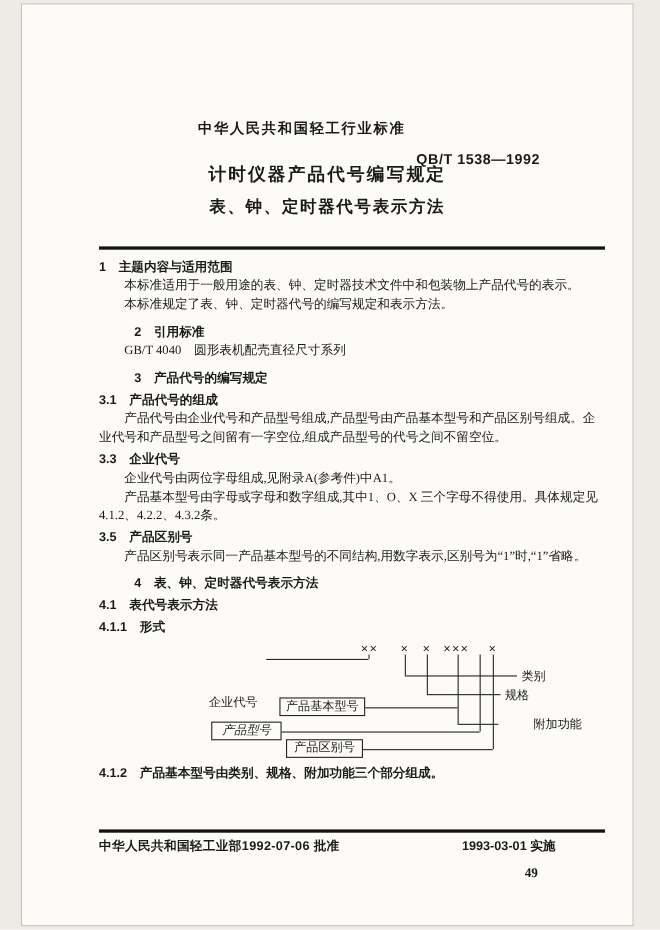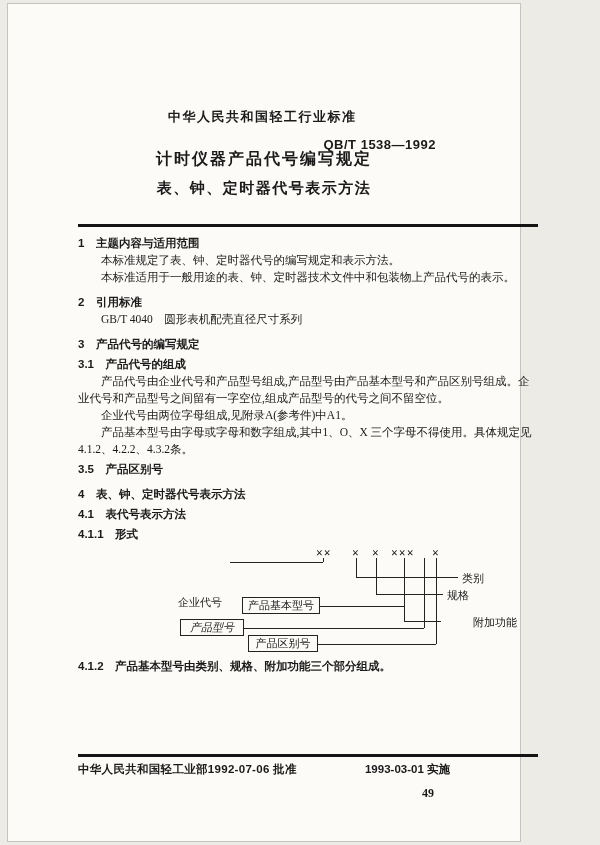--- a/index.html
+++ b/index.html
@@ -1,31 +1,31 @@
 <!DOCTYPE html>
 <html><head>
 <meta charset="utf-8">
 <style>
   *{box-sizing:border-box;}
   html,body{margin:0;padding:0;}
   body{width:600px;height:845px;background:#edebe6;position:relative;
        font-family:"Liberation Serif","DejaVu Serif",serif;color:#1a1a1a;}
-  .page{position:absolute;left:7px;top:3px;width:514px;height:839px;
+  .page{position:absolute;left:19px;top:3px;width:557px;height:839px;
         background:#fcfbf8;border:1px solid #c6c4bd;}
   .sans{font-family:"Liberation Sans","DejaVu Sans",sans-serif;}
   .std-category{position:absolute;left:160px;top:104px;font-weight:700;font-size:13px;letter-spacing:1.5px;}
   .std-number{position:absolute;right:84px;top:133px;font-weight:700;font-size:13px;letter-spacing:.5px;}
   .doc-title{position:absolute;left:0;width:100%;text-align:center;font-weight:700;}
   .t1{top:145px;font-size:16px;letter-spacing:2px;}
   .t2{top:175px;font-size:15px;letter-spacing:1.5px;}
   .head-rule{position:absolute;left:70px;top:220px;width:460px;height:3px;background:#141414;}
   .col{position:absolute;left:70px;top:228px;width:462px;font-size:11.5px;line-height:17px;}
   .h{font-family:"Liberation Sans","DejaVu Sans",sans-serif;font-weight:700;
      font-size:11.5px;line-height:17px;margin-top:3px;}
-  .gap{margin-top:8px;}
+  .gap{margin-top:8px;margin-left:32px;}
   .p{margin:0;text-indent:2em;}
   
   .diagram{position:relative;height:110px;margin-top:2px;}
   .mk{position:absolute;top:0;font-weight:700;font-size:12px;letter-spacing:1px;}
   .dlab{position:absolute;font-size:11px;white-space:nowrap;}
   .dbox{position:absolute;border:1px solid #232323;font-size:11px;line-height:15px;
         text-align:center;white-space:nowrap;background:#fcfbf8;}
   .hl{position:absolute;height:1px;background:#232323;}
   .vl{position:absolute;width:1px;background:#232323;}
   
@@ -40,37 +40,39 @@
 <div class="page">
 
   <div class="std-category sans">中华人民共和国轻工行业标准</div>
   <div class="std-number sans">QB/T 1538—1992</div>
   <div class="doc-title t2 sans">表、钟、定时器代号表示方法</div>
   <div class="doc-title t1 sans">计时仪器产品代号编写规定</div>
   <div class="head-rule"></div>
 
   <div class="col">
     <div class="h">1　主题内容与适用范围</div>
+    <p class="p">本标准适用于一般用途的表、钟、定时器技术文件中和包装物上产品代号的表示。</p>
     <p class="p">本标准规定了表、钟、定时器代号的编写规定和表示方法。</p>
-    <p class="p">本标准适用于一般用途的表、钟、定时器技术文件中和包装物上产品代号的表示。</p>
 
     <div class="h gap">2　引用标准</div>
     <p class="p">GB/T 4040　圆形表机配壳直径尺寸系列</p>
 
     <div class="h gap">3　产品代号的编写规定</div>
 
     <div class="h">3.1　产品代号的组成</div>
     <p class="p">产品代号由企业代号和产品型号组成,产品型号由产品基本型号和产品区别号组成。企业代号和产品型号之间留有一字空位,组成产品型号的代号之间不留空位。</p>
 
 
+    <div class="h">3.3　企业代号</div>
     <p class="p">企业代号由两位字母组成,见附录A(参考件)中A1。</p>
 
     <p class="p">产品基本型号由字母或字母和数字组成,其中1、O、X 三个字母不得使用。具体规定见4.1.2、4.2.2、4.3.2条。</p>
 
     <div class="h">3.5　产品区别号</div>
+    <p class="p">产品区别号表示同一产品基本型号的不同结构,用数字表示,区别号为“1”时,“1”省略。</p>
 
     <div class="h gap">4　表、钟、定时器代号表示方法</div>
     <div class="h">4.1　表代号表示方法</div>
     <div class="h">4.1.1　形式</div>
 
     <div class="diagram">
 
       <span class="mk" style="left:238px;">××</span>
       <span class="mk" style="left:274px;">×</span>
       <span class="mk" style="left:294px;">×</span>

